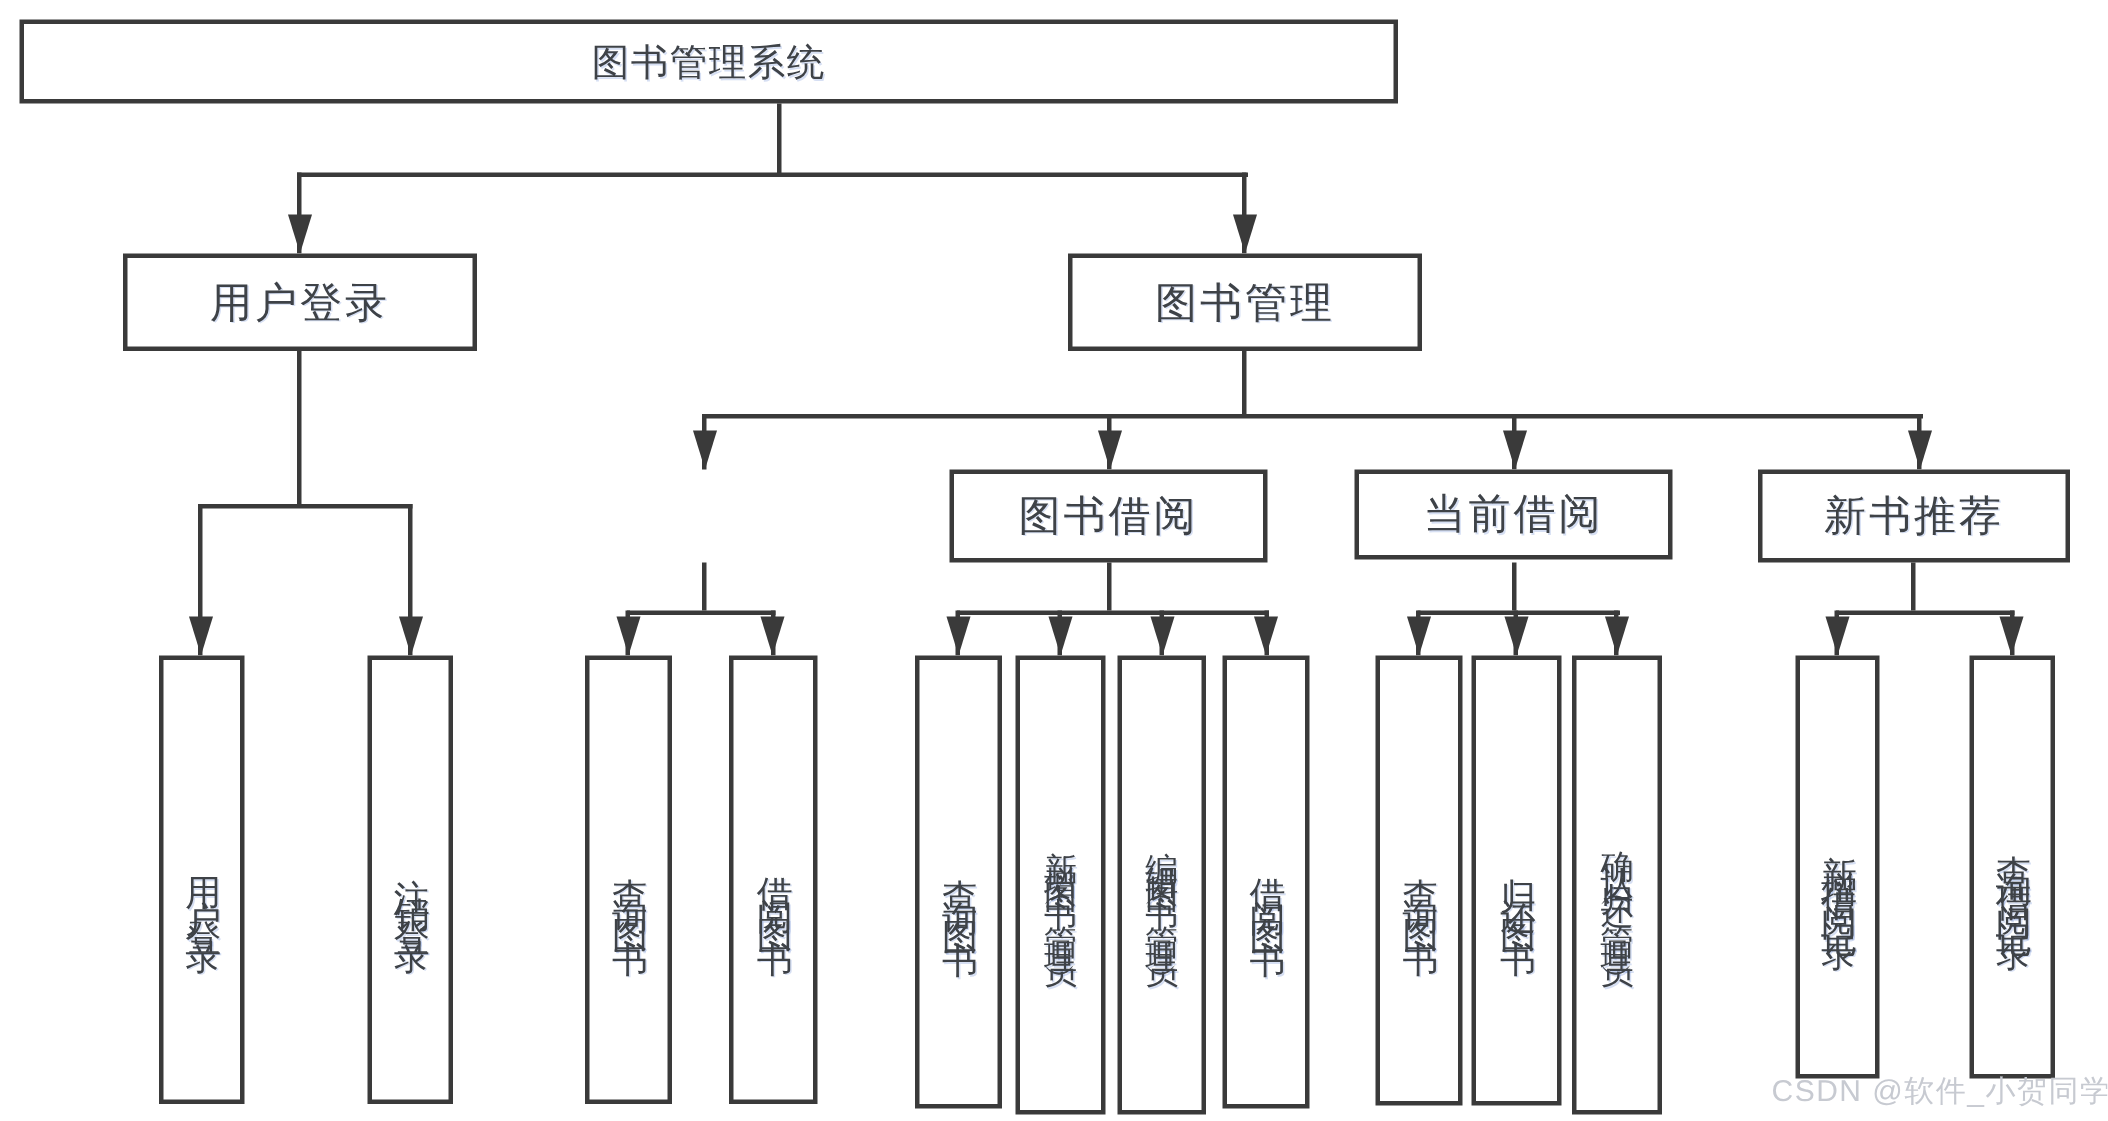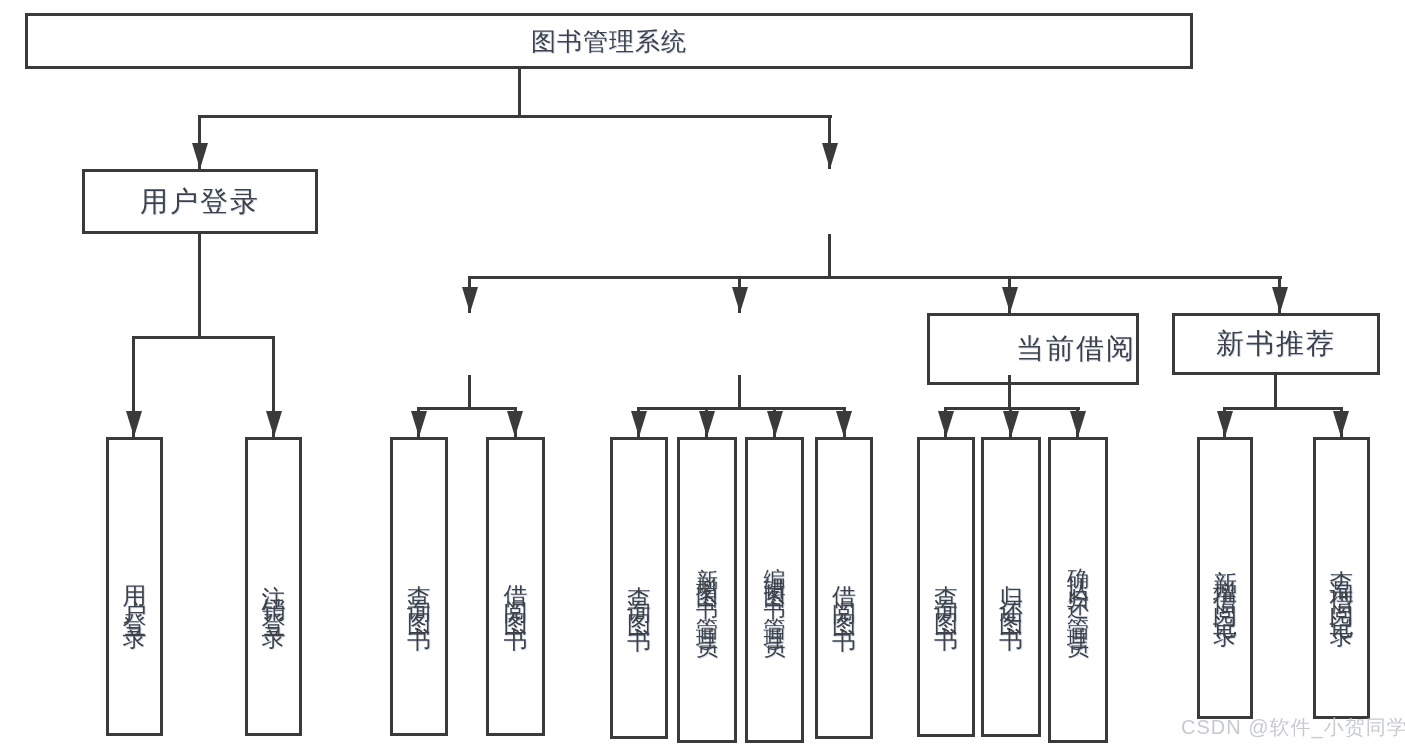--- a/index.html
+++ b/index.html
@@ -46,54 +46,60 @@
     position:absolute;left:1181px;top:714px;
     font-size:20px;letter-spacing:1px;color:var(--wm);
     white-space:nowrap;z-index:5;
   }
 </style>
 </head>
 <body>
 
 <div class="canvas">
 
-  <div class="box lvl1" style="left:13px;top:13px;width:1168px;height:56px;margin-left:12px;">
+  <div class="box lvl1" style="left:13px;top:13px;width:919px;height:56px;">
     <span>图书管理系统</span>
   </div>
 
   <div class="vline" style="left:518px;top:69px;height:47px;"></div>
   <div class="hline" style="left:198px;top:115px;width:634px;"></div>
   <div class="vline" style="left:198px;top:115px;height:54px;"></div>
   <div class="arr" style="left:192px;top:143px;"></div>
   <div class="vline" style="left:828px;top:115px;height:54px;"></div>
   <div class="arr" style="left:822px;top:143px;"></div>
 
   <div class="box lvl2" style="left:82px;top:169px;width:236px;height:65px;">
     <span>用户登录</span>
+  </div>
+  <div class="box lvl2" style="left:712px;top:169px;width:236px;height:65px;">
+    <span>图书管理</span>
   </div>
 
   <div class="vline" style="left:198px;top:234px;height:102px;"></div>
   <div class="hline" style="left:133px;top:336px;width:142px;"></div>
   <div class="vline" style="left:132px;top:336px;height:101px;"></div>
   <div class="arr" style="left:126px;top:411px;"></div>
   <div class="vline" style="left:272px;top:336px;height:101px;"></div>
   <div class="arr" style="left:266px;top:411px;"></div>
 
   <div class="vline" style="left:828px;top:234px;height:42px;"></div>
   <div class="hline" style="left:469px;top:276px;width:813px;"></div>
   <div class="vline" style="left:468px;top:276px;height:37px;"></div>
   <div class="arr" style="left:462px;top:287px;"></div>
   <div class="vline" style="left:738px;top:276px;height:37px;"></div>
   <div class="arr" style="left:732px;top:287px;"></div>
   <div class="vline" style="left:1008px;top:276px;height:37px;"></div>
   <div class="arr" style="left:1002px;top:287px;"></div>
   <div class="vline" style="left:1278px;top:276px;height:37px;"></div>
   <div class="arr" style="left:1272px;top:287px;"></div>
 
-  <div class="box lvl3" style="left:927px;top:313px;width:212px;height:72px;justify-content:flex-end;">
+  <div class="box lvl3" style="left:633px;top:313px;width:212px;height:62px;">
+    <span>图书借阅</span>
+  </div>
+  <div class="box lvl3" style="left:903px;top:313px;width:212px;height:60px;">
     <span>当前借阅</span>
   </div>
   <div class="box lvl3" style="left:1172px;top:313px;width:208px;height:62px;">
     <span>新书推荐</span>
   </div>
 
   <div class="vline" style="left:468px;top:375px;height:32px;"></div>
   <div class="hline" style="left:418px;top:407px;width:99px;"></div>
   <div class="vline" style="left:417px;top:407px;height:30px;"></div>
   <div class="arr" style="left:411px;top:411px;"></div>

